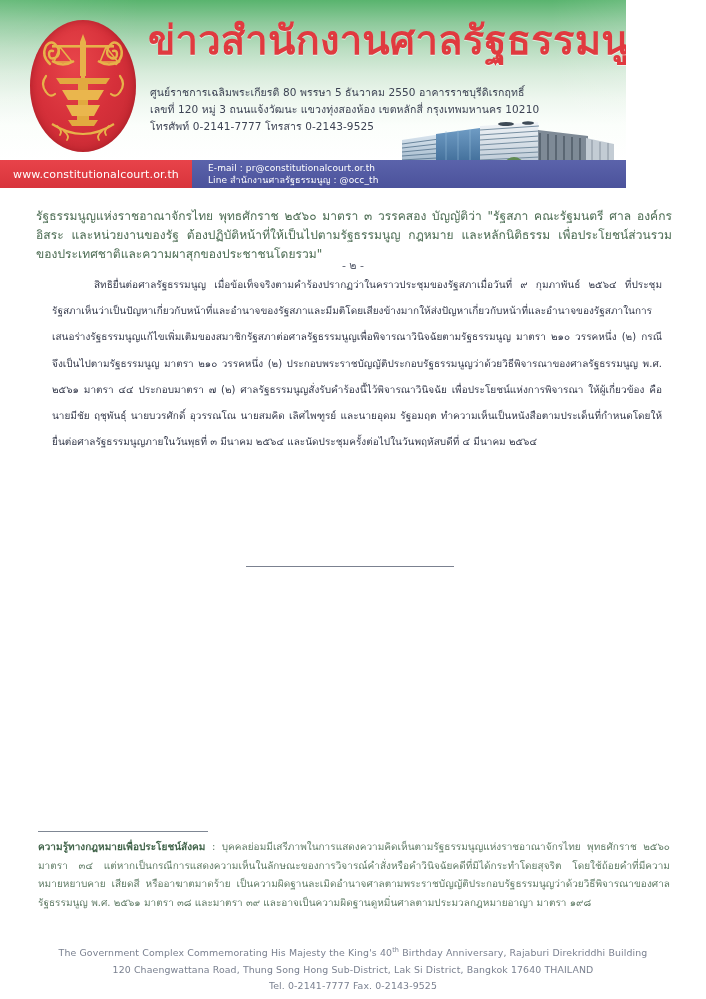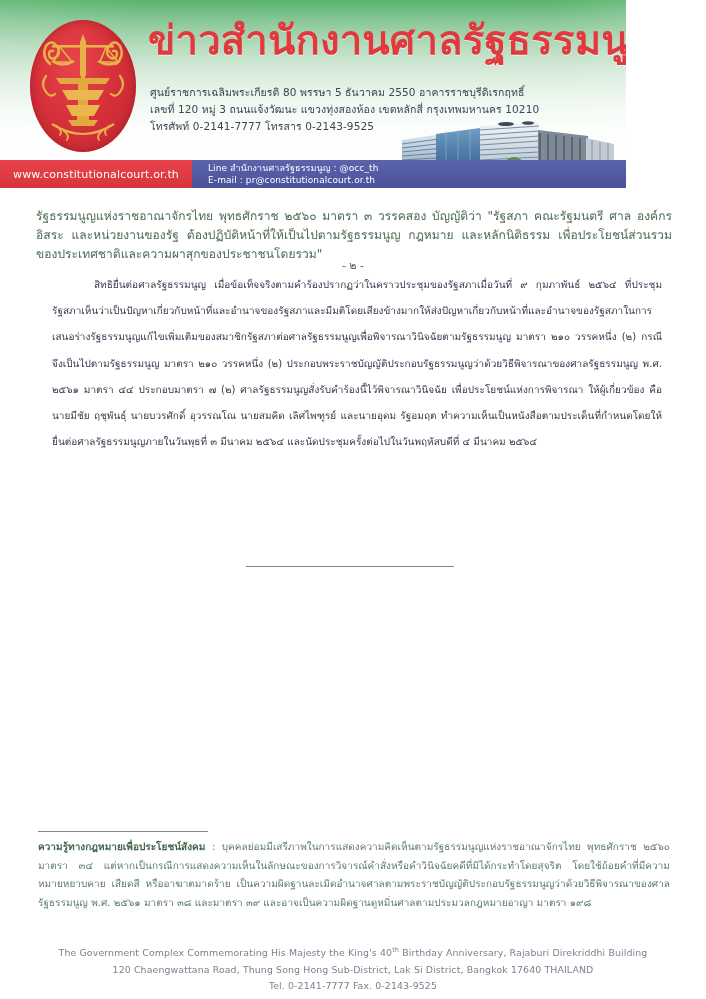--- a/index.html
+++ b/index.html
@@ -347,22 +347,22 @@
     <ellipse cx="134" cy="50" rx="6" ry="5" fill="#4d7a43"></ellipse>
     <ellipse cx="34" cy="50" rx="8" ry="5" fill="#6d9459"></ellipse>
     <ellipse cx="96" cy="51" rx="6" ry="4" fill="#6d9459"></ellipse>
   </svg>
 
   <div class="strip">
     <div class="strip-red">
       <span>www.constitutionalcourt.or.th</span>
     </div>
     <div class="strip-blue">
+      <div class="sline">E-mail : pr@constitutionalcourt.or.th</div>
       <div class="sline">Line สำนักงานศาลรัฐธรรมนูญ : @occ_th</div>
-      <div class="sline">E-mail : pr@constitutionalcourt.or.th</div>
     </div>
   </div>
 </div>
 
 <div class="quote">รัฐธรรมนูญแห่งราชอาณาจักรไทย พุทธศักราช ๒๕๖๐ มาตรา ๓ วรรคสอง บัญญัติว่า "รัฐสภา คณะรัฐมนตรี ศาล องค์กรอิสระ และหน่วยงานของรัฐ ต้องปฏิบัติหน้าที่ให้เป็นไปตามรัฐธรรมนูญ กฎหมาย และหลักนิติธรรม เพื่อประโยชน์ส่วนรวมของประเทศชาติและความผาสุกของประชาชนโดยรวม"</div>
 
 <div class="page-no">- ๒ -</div>
 
 <div class="body-text">สิทธิยื่นต่อศาลรัฐธรรมนูญ  เมื่อข้อเท็จจริงตามคำร้องปรากฏว่าในคราวประชุมของรัฐสภาเมื่อวันที่ ๙ กุมภาพันธ์ ๒๕๖๔ ที่ประชุมรัฐสภาเห็นว่าเป็นปัญหาเกี่ยวกับหน้าที่และอำนาจของรัฐสภาและมีมติโดยเสียงข้างมากให้ส่งปัญหาเกี่ยวกับหน้าที่และอำนาจของรัฐสภาในการเสนอร่างรัฐธรรมนูญแก้ไขเพิ่มเติมของสมาชิกรัฐสภาต่อศาลรัฐธรรมนูญเพื่อพิจารณาวินิจฉัยตามรัฐธรรมนูญ มาตรา ๒๑๐ วรรคหนึ่ง (๒) กรณีจึงเป็นไปตามรัฐธรรมนูญ มาตรา ๒๑๐ วรรคหนึ่ง (๒) ประกอบพระราชบัญญัติประกอบรัฐธรรมนูญว่าด้วยวิธีพิจารณาของศาลรัฐธรรมนูญ พ.ศ. ๒๕๖๑ มาตรา ๔๔ ประกอบมาตรา ๗ (๒)  ศาลรัฐธรรมนูญสั่งรับคำร้องนี้ไว้พิจารณาวินิจฉัย เพื่อประโยชน์แห่งการพิจารณา ให้ผู้เกี่ยวข้อง คือ นายมีชัย ฤชุพันธุ์ นายบวรศักดิ์ อุวรรณโณ นายสมคิด เลิศไพฑูรย์ และนายอุดม รัฐอมฤต  ทำความเห็นเป็นหนังสือตามประเด็นที่กำหนดโดยให้ยื่นต่อศาลรัฐธรรมนูญภายในวันพุธที่ ๓ มีนาคม ๒๕๖๔ และนัดประชุมครั้งต่อไปในวันพฤหัสบดีที่ ๔ มีนาคม ๒๕๖๔</div>
 

